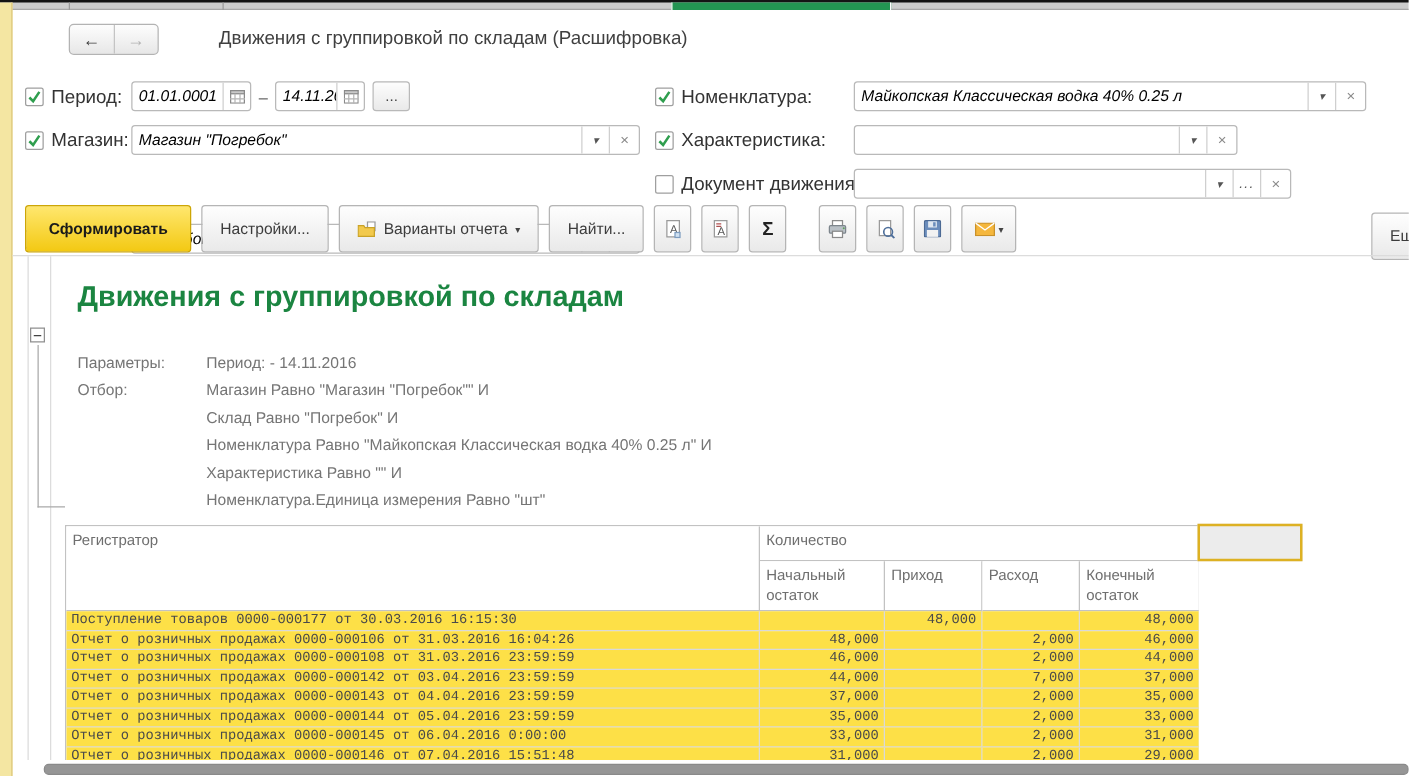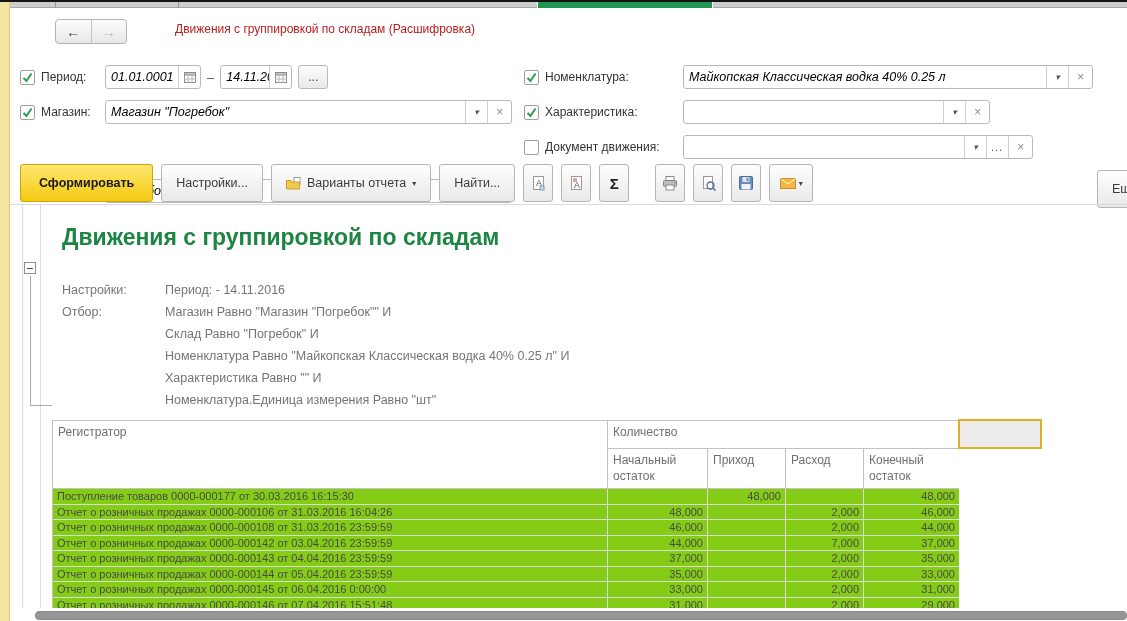--- a/index.html
+++ b/index.html
@@ -17,26 +17,26 @@
   .side-strip { position:absolute; left:0; top:2px; width:10px; height:619px;
                 background:#f4e6a2; border-right:1px solid #ddc87c; }
   
   .navgroup { position:absolute; left:55px; top:19px; width:72px; height:25px;
               display:flex; border:1px solid #b3b3b3; border-radius:4px;
               background:linear-gradient(#fdfdfd,#e7e7e7); overflow:hidden; }
   .navbtn { flex:1; display:flex; align-items:center; justify-content:center;
             font-size:14px; font-weight:bold; cursor:pointer; }
   .navbtn.back { color:#3d3d3d; border-right:1px solid #c4c4c4; }
   .navbtn.fwd  { color:#b4b4b4; }
-  .page-title { position:absolute; left:175px; top:22px; font-size:12px; color:#b91c1c; }
+  .page-title { position:absolute; left:175px; top:22px; font-size:15px; color:#404040; }
   
   .frow { position:absolute; height:26px; display:flex; align-items:center; gap:6px; }
   .chk { width:15px; height:15px; background:#fff; border:1px solid #9f9f9f; border-radius:2px;
          flex:0 0 15px; display:flex; align-items:center; justify-content:center; cursor:pointer; }
-  .flabel { font-size:12px; color:#333; white-space:nowrap; }
+  .flabel { font-size:15px; color:#333; white-space:nowrap; }
   .flabel.lw { width:58px; flex:0 0 58px; }
   .flabel.rw { width:132px; flex:0 0 132px; }
   .input { display:flex; align-items:stretch; height:24px; background:#fff;
            border:1px solid #b9b9b9; border-radius:3px; overflow:hidden;font-style:italic; }
   .input .txt { flex:1; display:flex; align-items:center; padding:0 5px;
                 font-size:12.5px; color:#000; white-space:nowrap; overflow:hidden; }
   .input .seg { flex:0 0 auto; width:22px; display:flex; align-items:center; justify-content:center;
                 border-left:1px solid #cfcfcf; color:#555; font-size:9px; cursor:pointer; }
   .input .seg.clr { font-size:12px; color:#8a8a8a; width:24px; }
   .input .seg.dots { font-size:11px; color:#555; letter-spacing:1px; }
@@ -72,21 +72,21 @@
   .sheet { position:absolute; left:52px; top:420px; width:907px; height:188px;
            border-top:1px solid #c2c2c2; border-left:1px solid #c2c2c2; overflow:hidden;
            display:grid; grid-template-columns:555px 100px 78px 78px 96px;
            grid-template-rows:28px 40px; grid-auto-rows:15.5px; }
   .hcell { border-right:1px solid #c2c2c2; border-bottom:1px solid #c2c2c2;
            font-size:12px; color:#6f6f6f; padding:3px 5px; line-height:16px; background:#fff; }
   .hcell.reg { grid-row:1/3; grid-column:1; }
   .hcell.qty { grid-row:1; grid-column:2/6; }
   .dcell { border-right:1px solid #d9d9d9; border-bottom:1px solid #d9d9d9;
            font-size:11px; color:#4a4a4a; padding:1px 4px; white-space:nowrap; overflow:hidden;
-           display:flex; align-items:center; background:#84cc16; }
+           display:flex; align-items:center; background:#fde047;font-family:Liberation Mono, monospace; }
   .dcell.num { justify-content:flex-end; }
   .sel-cell { position:absolute; left:958px; top:419px; width:84px; height:30px;
               background:#ececec; border:2px solid #ddb123; cursor:pointer; }
   
   .hscroll { position:absolute; left:35px; top:611px; width:1092px; height:9px;
              background:#969696; border-radius:4px; border:1px solid #8a8a8a; cursor:pointer; }
   svg { display:block; }
 </style>
 </head>
 <body>
@@ -279,21 +279,21 @@
 <div class="gutter-line" style="left:22px; top:205px; height:403px;"></div>
 <div class="gutter-line" style="left:40px; top:205px; height:403px;"></div>
 <div class="bracket-v"></div>
 <div class="bracket-h"></div>
 <div class="expander">
     <span class="minus"></span>
   </div>
 
 <div class="report-title">Движения с группировкой по складам</div>
 
-<div class="ptext" style="left:62px; top:283px;">Настройки:</div>
+<div class="ptext" style="left:62px; top:283px;">Параметры:</div>
 <div class="ptext" style="left:165px; top:283px;">Период: - 14.11.2016</div>
 <div class="ptext" style="left:62px; top:305px;">Отбор:</div>
 <div class="ptext" style="left:165px; top:305px;">Магазин Равно "Магазин "Погребок"" И</div>
 <div class="ptext" style="left:165px; top:327px;">Склад Равно "Погребок" И</div>
 <div class="ptext" style="left:165px; top:349px;">Номенклатура Равно "Майкопская Классическая водка 40% 0.25 л" И</div>
 <div class="ptext" style="left:165px; top:371px;">Характеристика Равно "" И</div>
 <div class="ptext" style="left:165px; top:393px;">Номенклатура.Единица измерения Равно "шт"</div>
 
 <div class="sheet">
   <div class="hcell reg">Регистратор</div>

